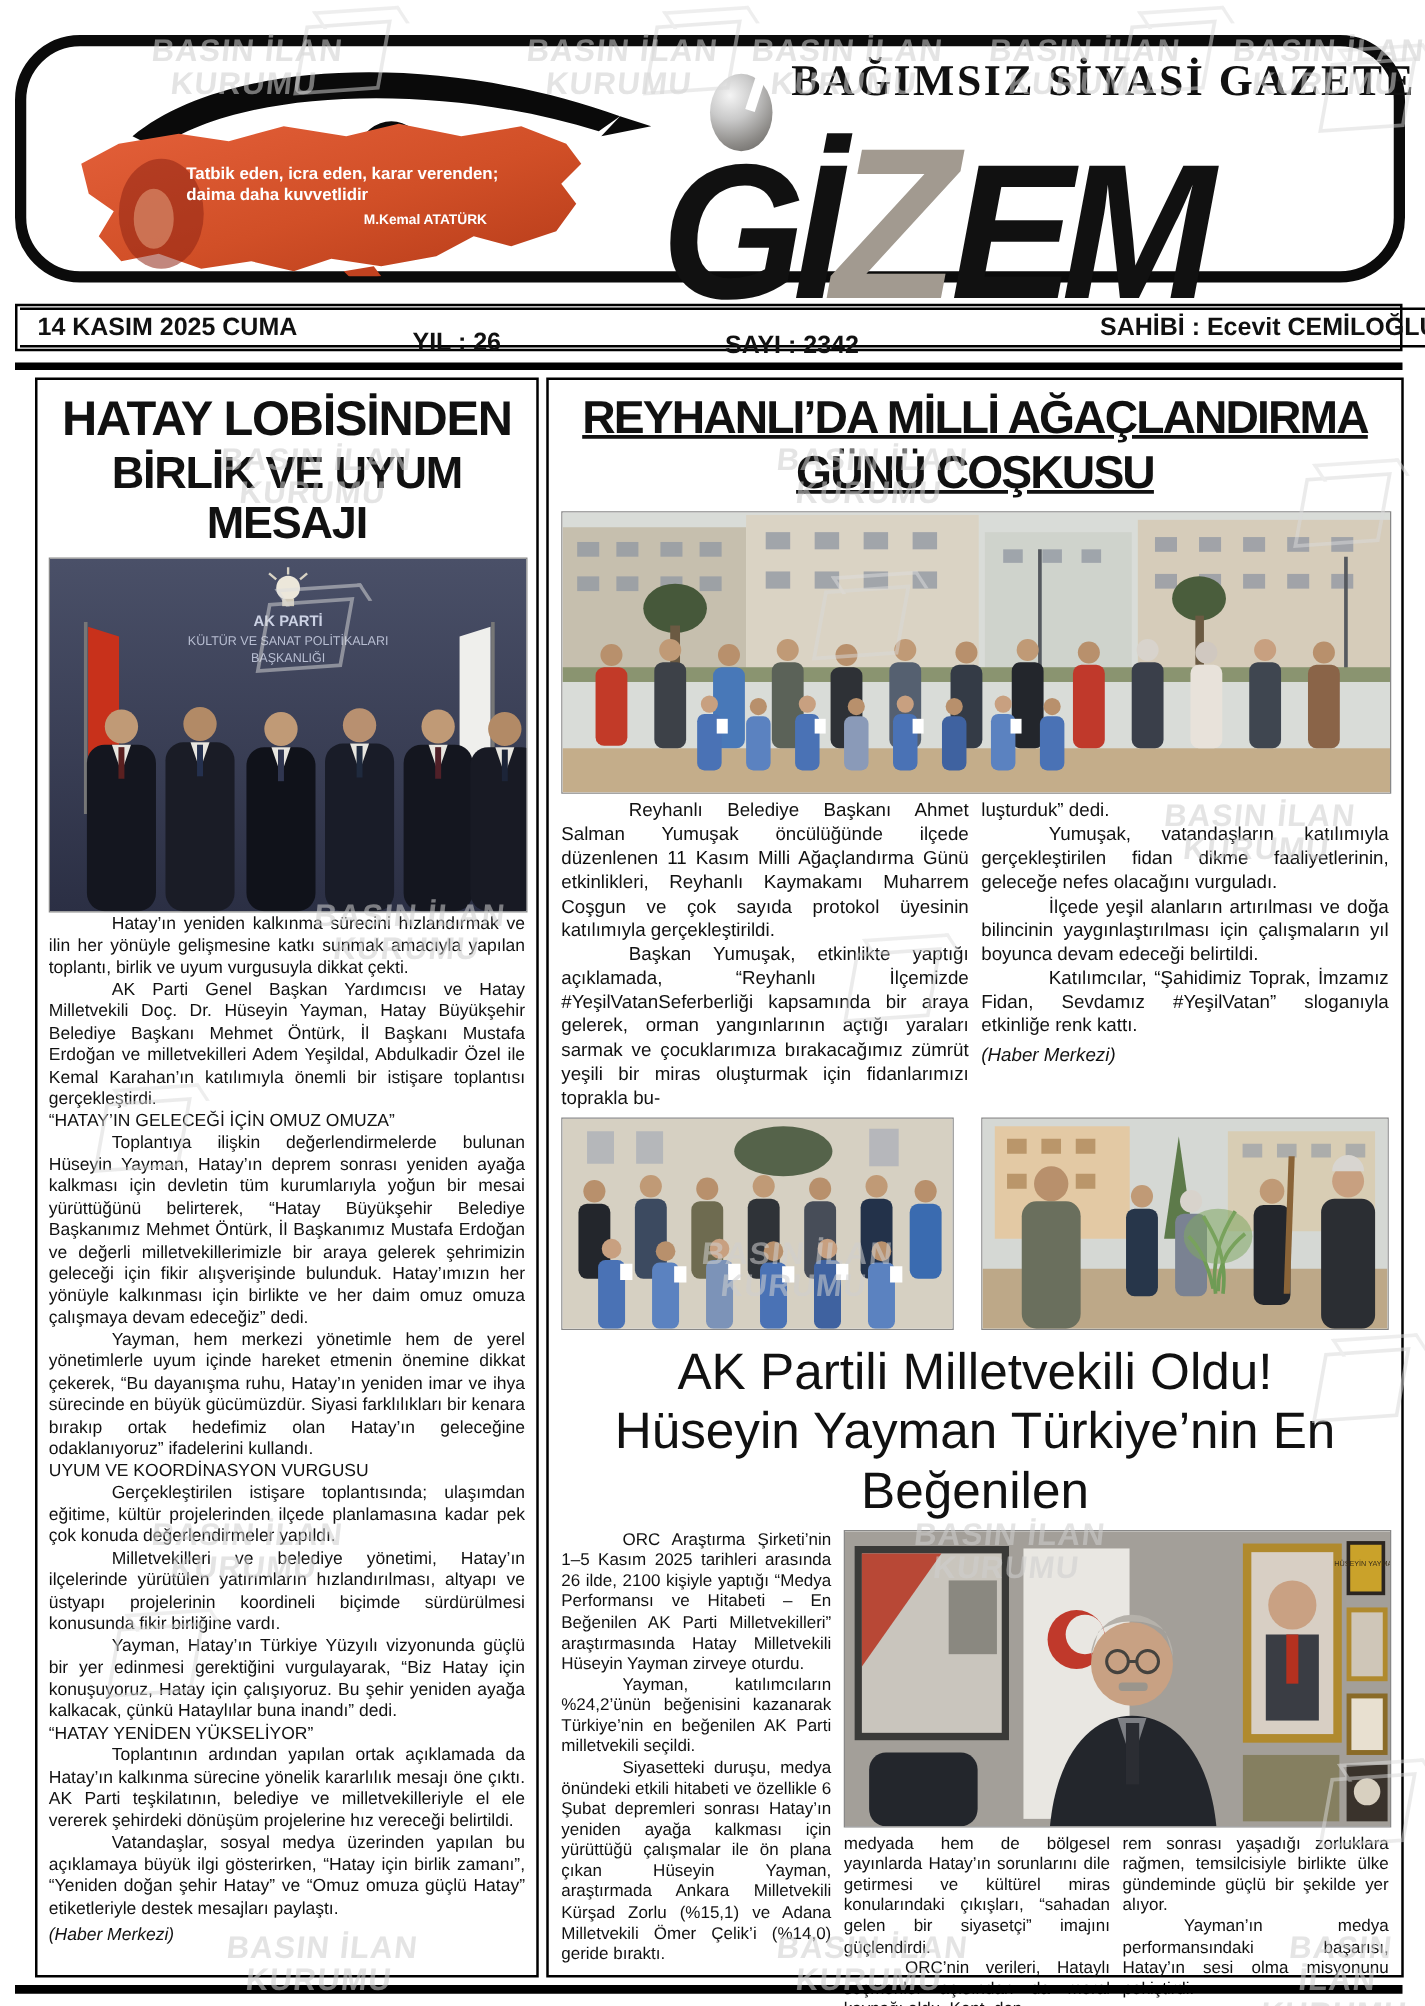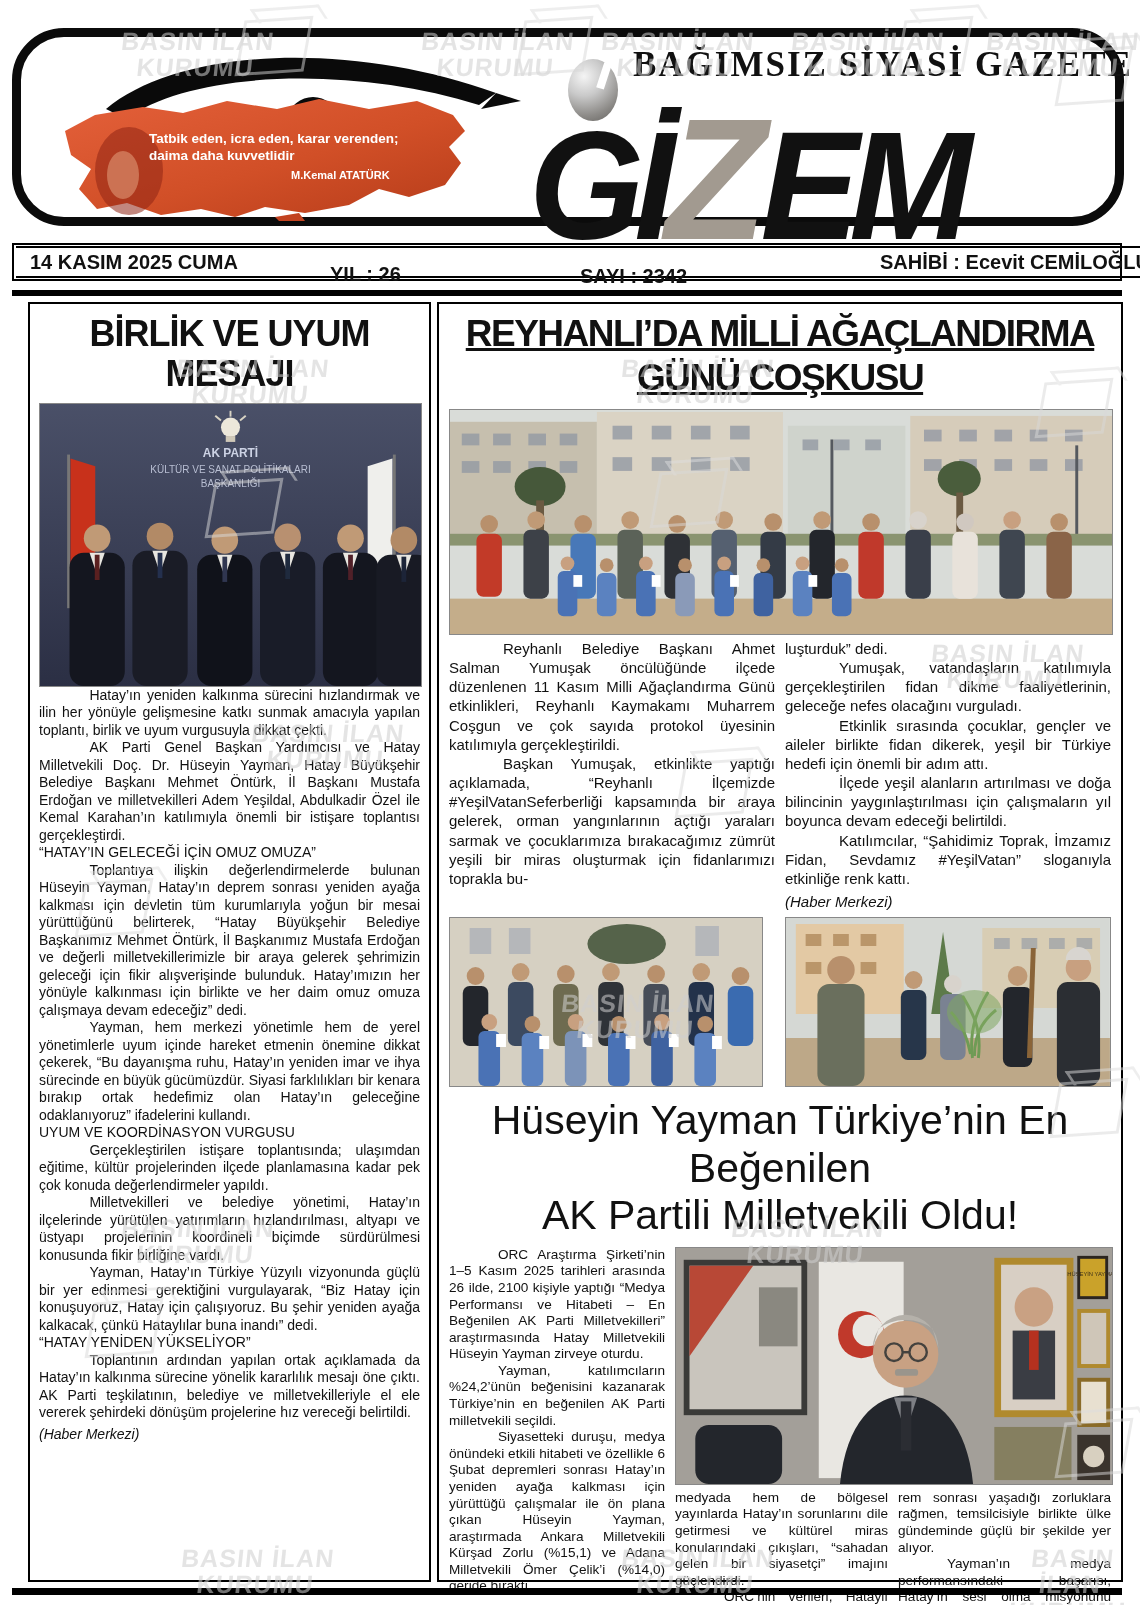--- a/index.html
+++ b/index.html
@@ -111,20 +111,21 @@
       <div class="cell c-year">YIL : 26</div>
       <div class="cell c-issue">SAYI : 2342</div>
       <div class="cell c-owner">SAHİBİ : Ecevit CEMİLOĞLU</div>
 
     </div>
   </div>
   <div class="rule-top"></div>
 
   <div class="art-box box-left">
     <h1 class="a1-head">
+      <div class="l1">HATAY LOBİSİNDEN</div>
       <div class="l2">BİRLİK VE UYUM</div>
       <div class="l3">MESAJI</div>
     </h1>
     <svg class="photo" width="381" height="282" viewBox="0 0 400 290" preserveAspectRatio="none">
       <defs>
           <linearGradient id="p1bg" x1="0" y1="0" x2="0" y2="1">
         <stop offset="0" stop-color="#4a5068"></stop>
             <stop offset="1" stop-color="#2b2f44"></stop>
           </linearGradient>
         </defs>
@@ -187,20 +188,21 @@
       <p class="ind">AK Parti Genel Başkan Yardımcısı ve Hatay Milletvekili Doç. Dr. Hüseyin Yayman, Hatay Büyükşehir Belediye Başkanı Mehmet Öntürk, İl Başkanı Mustafa Erdoğan ve milletvekilleri Adem Yeşildal, Abdulkadir Özel ile Kemal Karahan’ın katılımıyla önemli bir istişare toplantısı gerçekleştirdi.</p>
       <p class="sub">“HATAY’IN GELECEĞİ İÇİN OMUZ OMUZA”</p>
       <p class="ind">Toplantıya ilişkin değerlendirmelerde bulunan Hüseyin Yayman, Hatay’ın deprem sonrası yeniden ayağa kalkması için devletin tüm kurumlarıyla yoğun bir mesai yürüttüğünü belirterek, “Hatay Büyükşehir Belediye Başkanımız Mehmet Öntürk, İl Başkanımız Mustafa Erdoğan ve değerli milletvekillerimizle bir araya gelerek şehrimizin geleceği için fikir alışverişinde bulunduk. Hatay’ımızın her yönüyle kalkınması için birlikte ve her daim omuz omuza çalışmaya devam edeceğiz” dedi.</p>
       <p class="ind">Yayman, hem merkezi yönetimle hem de yerel yönetimlerle uyum içinde hareket etmenin önemine dikkat çekerek, “Bu dayanışma ruhu, Hatay’ın yeniden imar ve ihya sürecinde en büyük gücümüzdür. Siyasi farklılıkları bir kenara bırakıp ortak hedefimiz olan Hatay’ın geleceğine odaklanıyoruz” ifadelerini kullandı.</p>
       <p class="sub">UYUM VE KOORDİNASYON VURGUSU</p>
       <p class="ind">Gerçekleştirilen istişare toplantısında; ulaşımdan eğitime, kültür projelerinden ilçede planlamasına kadar pek çok konuda değerlendirmeler yapıldı.</p>
       <p class="ind">Milletvekilleri ve belediye yönetimi, Hatay’ın ilçelerinde yürütülen yatırımların hızlandırılması, altyapı ve üstyapı projelerinin koordineli biçimde sürdürülmesi konusunda fikir birliğine vardı.</p>
       <p class="ind">Yayman, Hatay’ın Türkiye Yüzyılı vizyonunda güçlü bir yer edinmesi gerektiğini vurgulayarak, “Biz Hatay için konuşuyoruz, Hatay için çalışıyoruz. Bu şehir yeniden ayağa kalkacak, çünkü Hataylılar buna inandı” dedi.</p>
       <p class="sub">“HATAY YENİDEN YÜKSELİYOR”</p>
       <p class="ind">Toplantının ardından yapılan ortak açıklamada da Hatay’ın kalkınma sürecine yönelik kararlılık mesajı öne çıktı. AK Parti teşkilatının, belediye ve milletvekilleriyle el ele vererek şehirdeki dönüşüm projelerine hız vereceği belirtildi.</p>
+      <p class="ind">Vatandaşlar, sosyal medya üzerinden yapılan bu açıklamaya büyük ilgi gösterirken, “Hatay için birlik zamanı”, “Yeniden doğan şehir Hatay” ve “Omuz omuza güçlü Hatay” etiketleriyle destek mesajları paylaştı.</p>
       <p class="sig">(Haber Merkezi)</p>
     </div>
   </div>
 
   <div class="art-box box-right">
 
     <h2 class="a2-head">
       <div>REYHANLI’DA MİLLİ AĞAÇLANDIRMA</div>
       <div>GÜNÜ COŞKUSU</div>
     </h2>
@@ -343,21 +345,20 @@
       </g>
     </svg>
     <div class="cols2 body a2-body">
       <div class="col">
         <p class="ind">Reyhanlı Belediye Başkanı Ahmet Salman Yumuşak öncülüğünde ilçede düzenlenen 11 Kasım Milli Ağaçlandırma Günü etkinlikleri, Reyhanlı Kaymakamı Muharrem Coşgun ve çok sayıda protokol üyesinin katılımıyla gerçekleştirildi.</p>
         <p class="ind">Başkan Yumuşak, etkinlikte yaptığı açıklamada, “Reyhanlı İlçemizde #YeşilVatanSeferberliği kapsamında bir araya gelerek, orman yangınlarının açtığı yaraları sarmak ve çocuklarımıza bırakacağımız zümrüt yeşili bir miras oluşturmak için fidanlarımızı toprakla bu-</p>
       </div>
       <div class="col">
         <p class="cont">luşturduk” dedi.</p>
         <p class="ind">Yumuşak, vatandaşların katılımıyla gerçekleştirilen fidan dikme faaliyetlerinin, geleceğe nefes olacağını vurguladı.</p>
-        <p class="ind">Etkinlik sırasında çocuklar, gençler ve aileler birlikte fidan dikerek, yeşil bir Türkiye hedefi için önemli bir adım attı.</p>
         <p class="ind">İlçede yeşil alanların artırılması ve doğa bilincinin yaygınlaştırılması için çalışmaların yıl boyunca devam edeceği belirtildi.</p>
         <p class="ind">Katılımcılar, “Şahidimiz Toprak, İmzamız Fidan, Sevdamız #YeşilVatan” sloganıyla etkinliğe renk kattı.</p>
         <p class="sig">(Haber Merkezi)</p>
       </div>
     </div>
     <div class="photo-row">
       <svg class="photo" width="318" height="168" viewBox="0 0 318 168" preserveAspectRatio="none">
         <rect width="318" height="168" fill="#d6d0c2"></rect>
         <g fill="#a8adb8" opacity="0.7">
             <rect x="20" y="10" width="22" height="26"></rect>
@@ -474,22 +475,22 @@
           <path d="M190 140 C186 110 196 90 206 74"></path>
             <path d="M196 140 C200 108 188 92 180 78"></path>
           <path d="M192 138 C192 112 204 100 214 92"></path>
             <path d="M188 136 C184 116 176 102 168 94"></path>
         </g>
         <ellipse cx="192" cy="94" rx="28" ry="22" fill="#7fa862" opacity="0.55"></ellipse>
       </svg>
     </div>
 
     <h2 class="a3-head">
+      <div>AK Partili Milletvekili Oldu!</div>
       <div>Hüseyin Yayman Türkiye’nin En Beğenilen</div>
-      <div>AK Partili Milletvekili Oldu!</div>
     </h2>
     <div class="a3-grid body a3-body">
       <div class="a3-c1">
         <p class="ind">ORC Araştırma Şirketi’nin 1–5 Kasım 2025 tarihleri arasında 26 ilde, 2100 kişiyle yaptığı “Medya Performansı ve Hitabeti – En Beğenilen AK Parti Milletvekilleri” araştırmasında Hatay Milletvekili Hüseyin Yayman zirveye oturdu.</p>
         <p class="ind">Yayman, katılımcıların %24,2’ünün beğenisini kazanarak Türkiye’nin en beğenilen AK Parti milletvekili seçildi.</p>
         <p class="ind">Siyasetteki duruşu, medya önündeki etkili hitabeti ve özellikle 6 Şubat depremleri sonrası Hatay’ın yeniden ayağa kalkması için yürüttüğü çalışmalar ile ön plana çıkan Hüseyin Yayman, araştırmada Ankara Milletvekili Kürşad Zorlu (%15,1) ve Adana Milletvekili Ömer Çelik’i (%14,0) geride bıraktı.</p>
 
       </div>
       <div class="a3-right">
         <svg class="photo" width="100%" height="236" viewBox="0 0 452 240" preserveAspectRatio="none">

